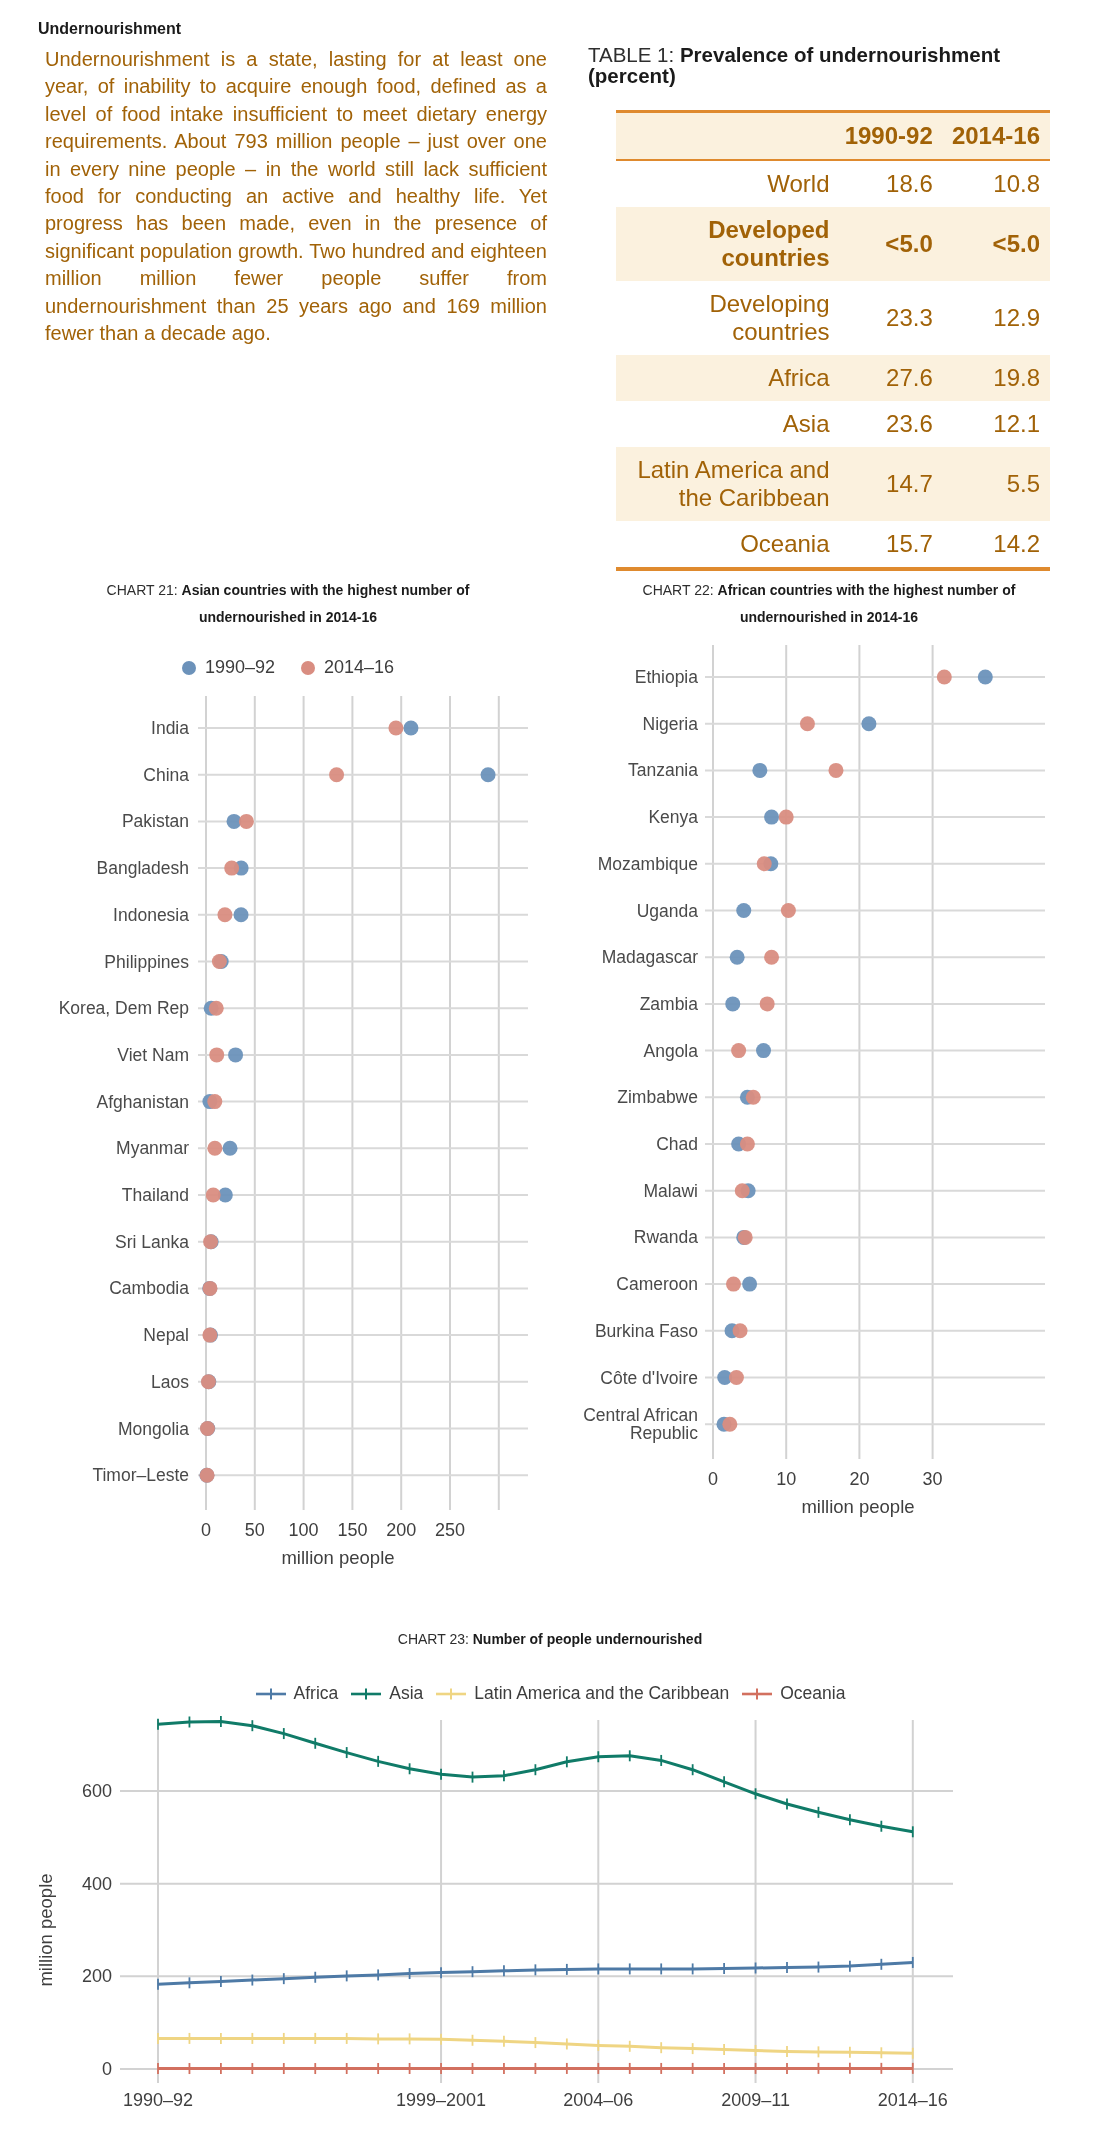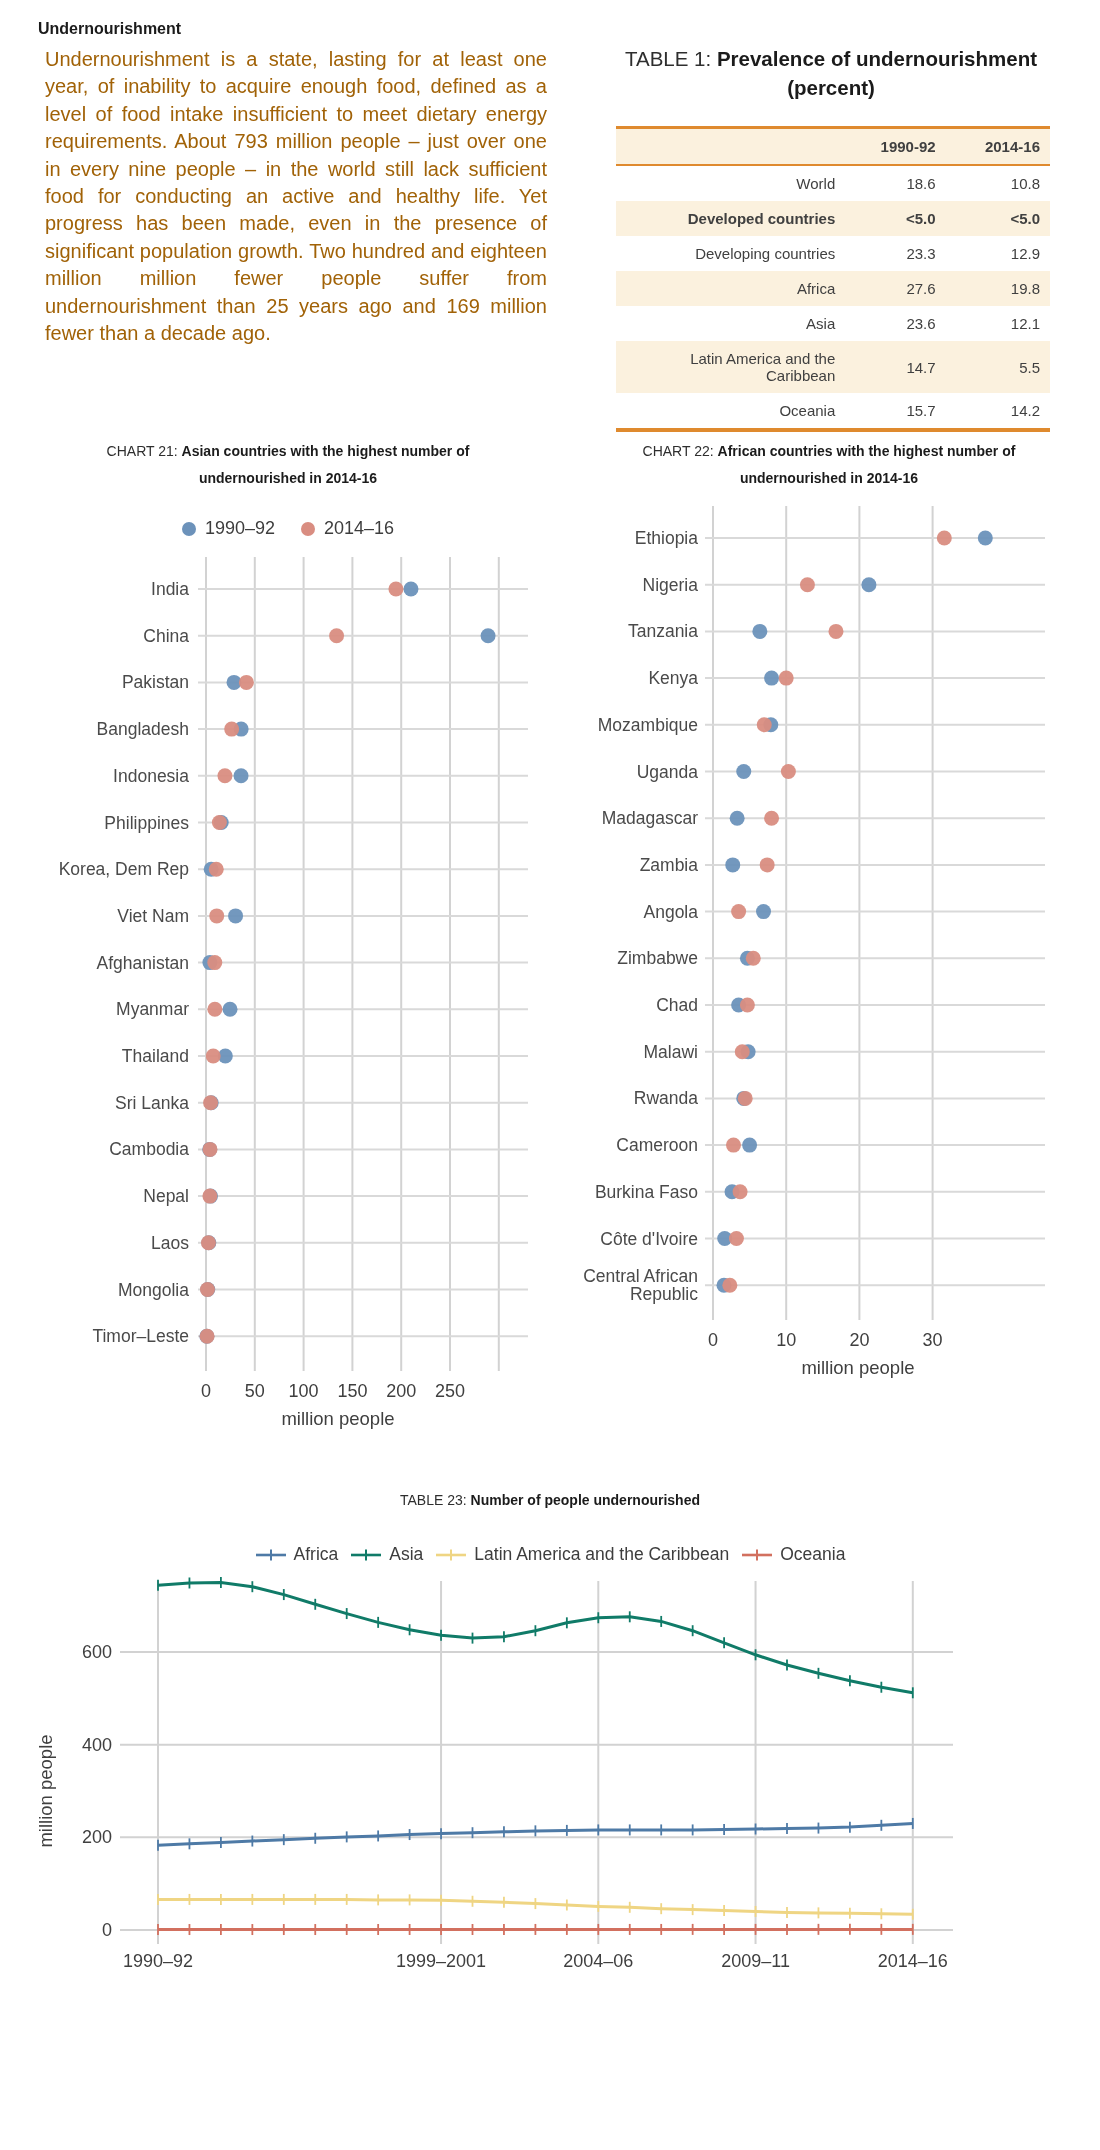--- a/index.html
+++ b/index.html
@@ -3,23 +3,23 @@
 <meta charset="utf-8">
 <style>
   html,body{margin:0;padding:0;background:#ffffff;}
   body{font-family:"Liberation Sans","DejaVu Sans",sans-serif;color:#2e2e2e;}
   .page{width:1100px;height:2150px;background:#fff;box-sizing:border-box;padding-top:16px;overflow:hidden;position:relative;}
   .top-row{display:flex;padding:0 16px 0 38px;gap:24px;}
   .intro{width:516px;flex:0 0 auto;}
   .intro h1{font-size:16px;margin:4px 0 8px;color:#1b1b1b;letter-spacing:0;}
   .para{font-size:20px;line-height:27.4px;text-align:justify;margin:7px;color:#a16207;}
   .tablecol{flex:1;padding-top:28px;}
-  .tbl-title{text-align:center;font-size:20.5px;line-height:29px;max-width:486px;margin:0 auto 24px;color:#2e2e2e;}
+  .tbl-title{font-size:20.5px;line-height:21px;max-width:486px;margin:0 auto 24px;color:#2e2e2e;}
   .tbl-title .t-bold{font-weight:bold;color:#1b1b1b;}
-  table.prev{border-collapse:collapse;width:434px;margin-left:38px;font-size:15px;color:#404040;}
+  table.prev{border-collapse:collapse;width:434px;margin-left:38px;font-size:24px;color:#a16207;}
   table.prev th,table.prev td{padding:9px 6px;}
   table.prev thead tr{border-top:3px solid var(--accent);border-bottom:2px solid var(--accent);}
   table.prev tbody{border-bottom:4px solid var(--accent);}
   table.prev .num{text-align:right;width:92px;padding-right:10px;white-space:nowrap;}
   table.prev .namecol{text-align:right;padding-left:8px;width:226px;}
   .charts-row{display:flex;margin-top:6px;}
   .dotchart{position:relative;}
   #c21{width:540px;margin-left:18px;}
   #c22{width:542px;}
   .chart-title{text-align:center;font-size:14px;line-height:27px;color:#2e2e2e;margin:0 auto;}
@@ -289,21 +289,21 @@
           <text x="228.2" y="854" text-anchor="middle" class="tick">10</text>
           <text x="301.4" y="854" text-anchor="middle" class="tick">20</text>
           <text x="374.6" y="854" text-anchor="middle" class="tick">30</text>
           <text x="300" y="882" text-anchor="middle" class="axtitle">million people</text>
         </svg>
     </section>
   </div>
 
   <section class="linechart" id="c23">
     <div class="chart-title">
-      <span>TABLE 23:</span>
+      <span>CHART 23:</span>
       <b>Number of people undernourished</b>
     </div>
     <div class="legend" id="c23-legend">
         <span class="legend-item">
           <svg width="32" height="14">
             <line x1="1" y1="7" x2="31" y2="7" stroke="#4E7AA6" stroke-width="2.6"></line>
             <line x1="16" y1="1.5" x2="16" y2="12.5" stroke="#4E7AA6" stroke-width="2"></line>
           </svg>
           <span>Africa</span>
         </span>

